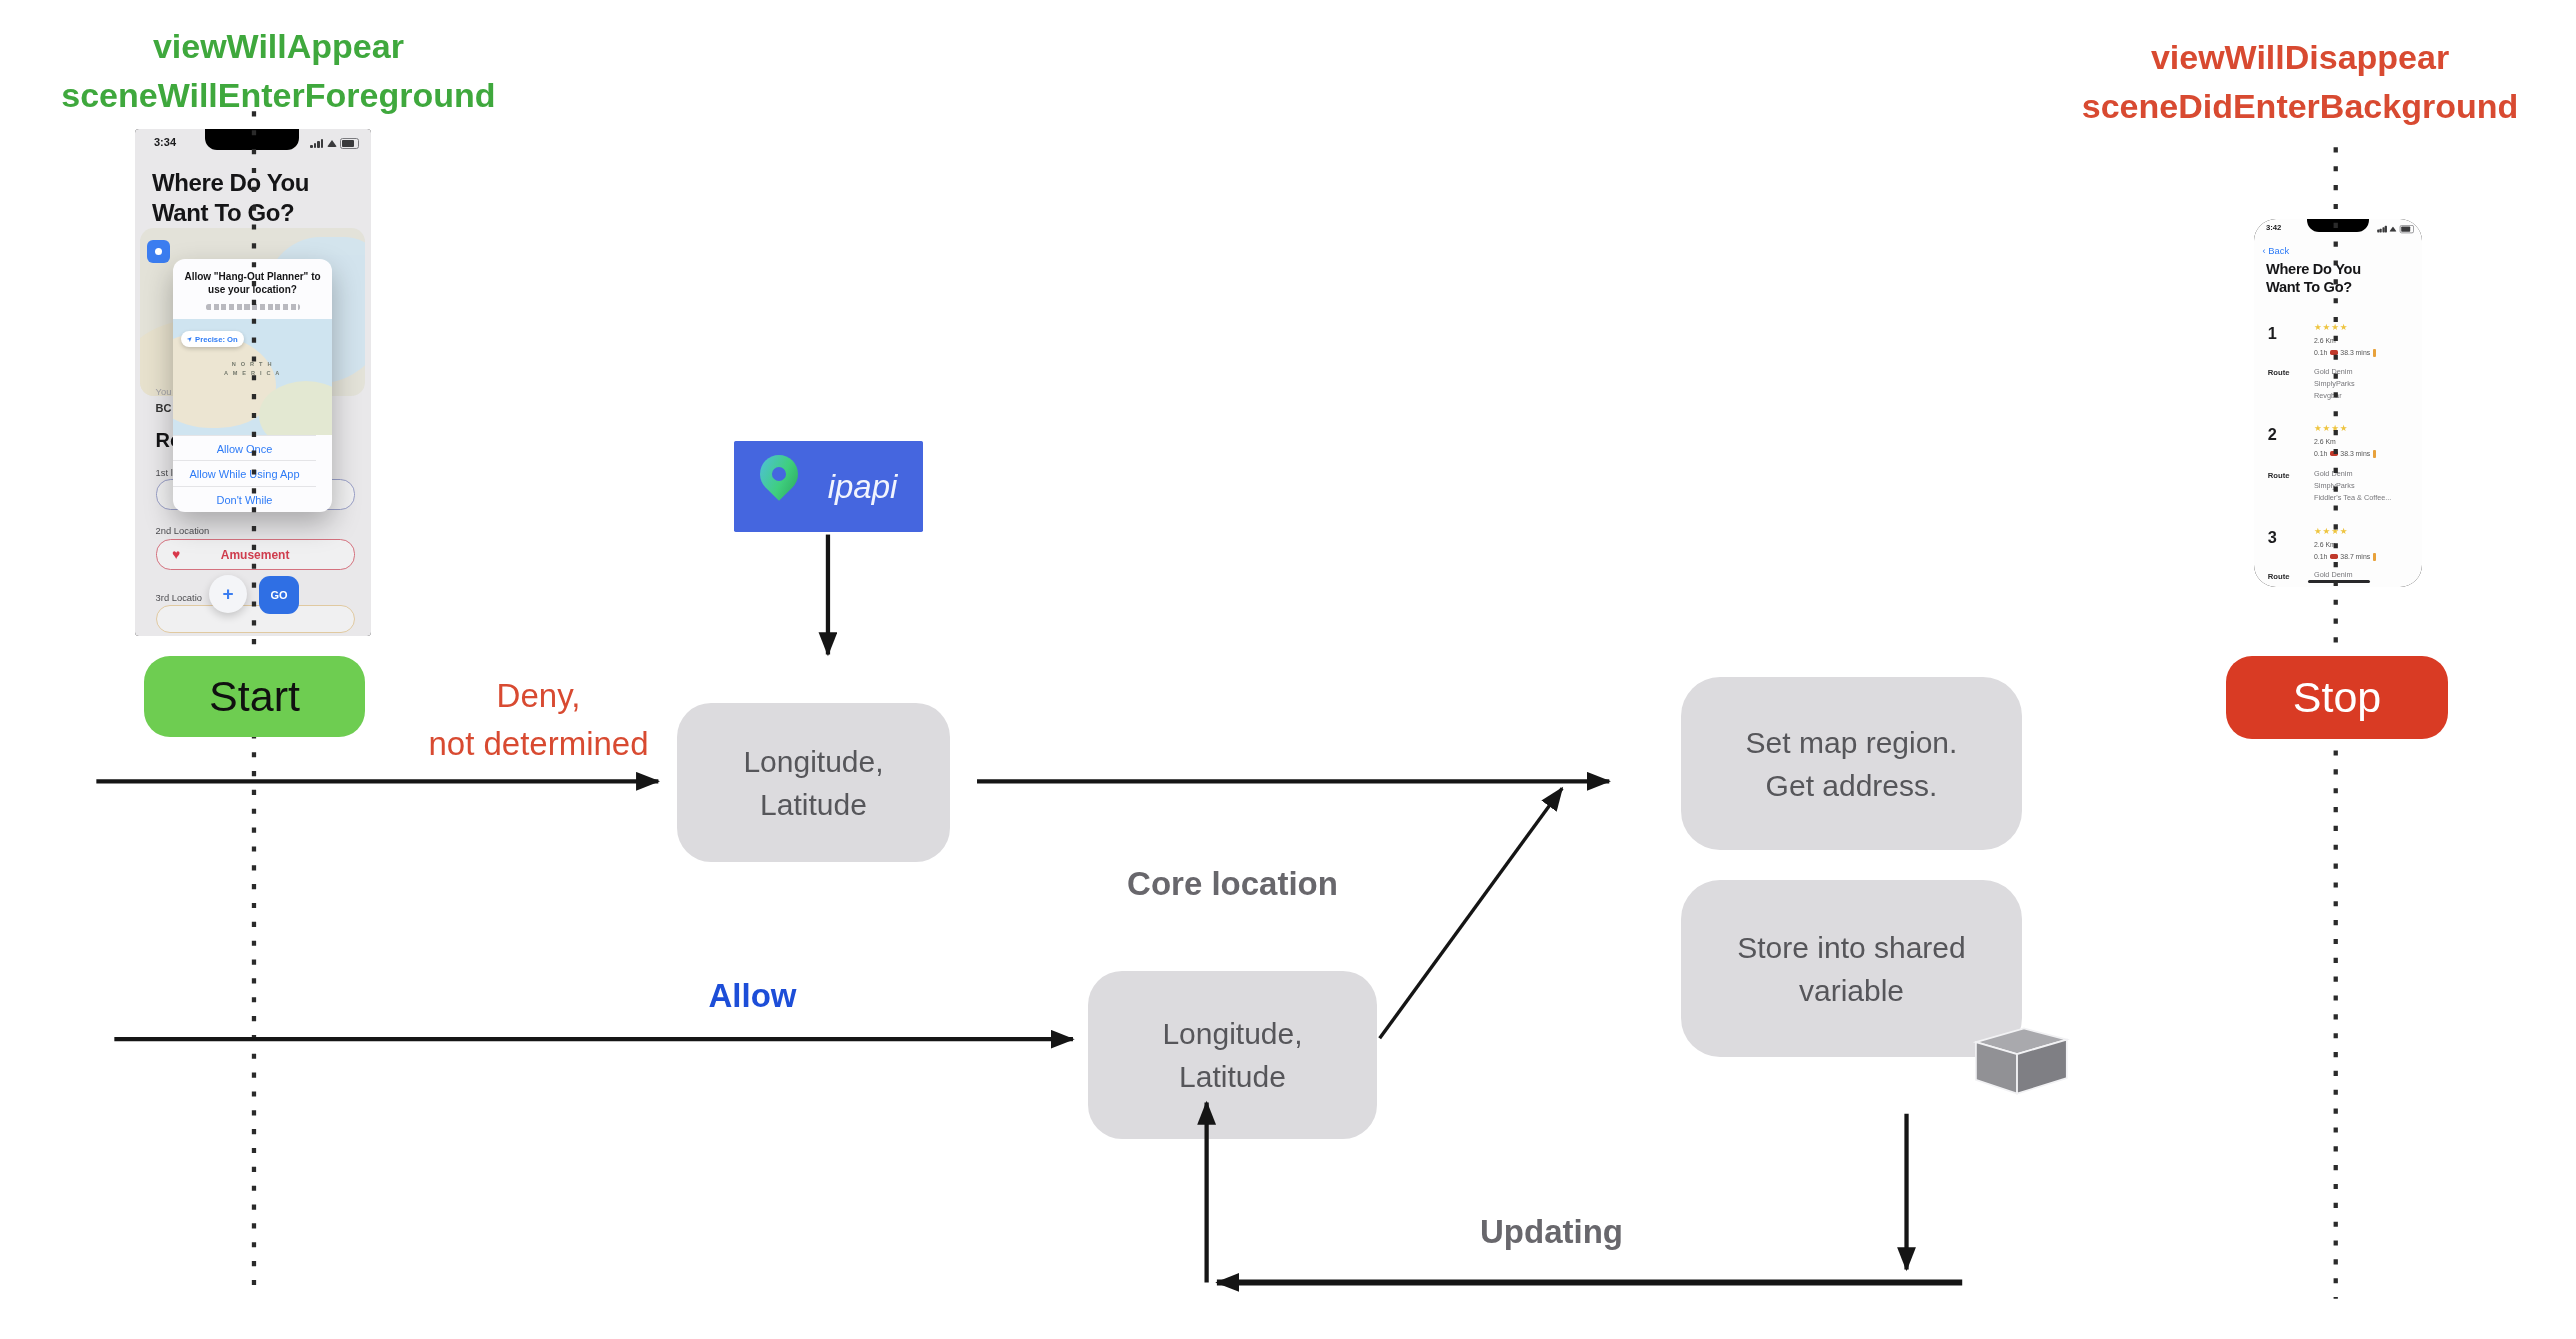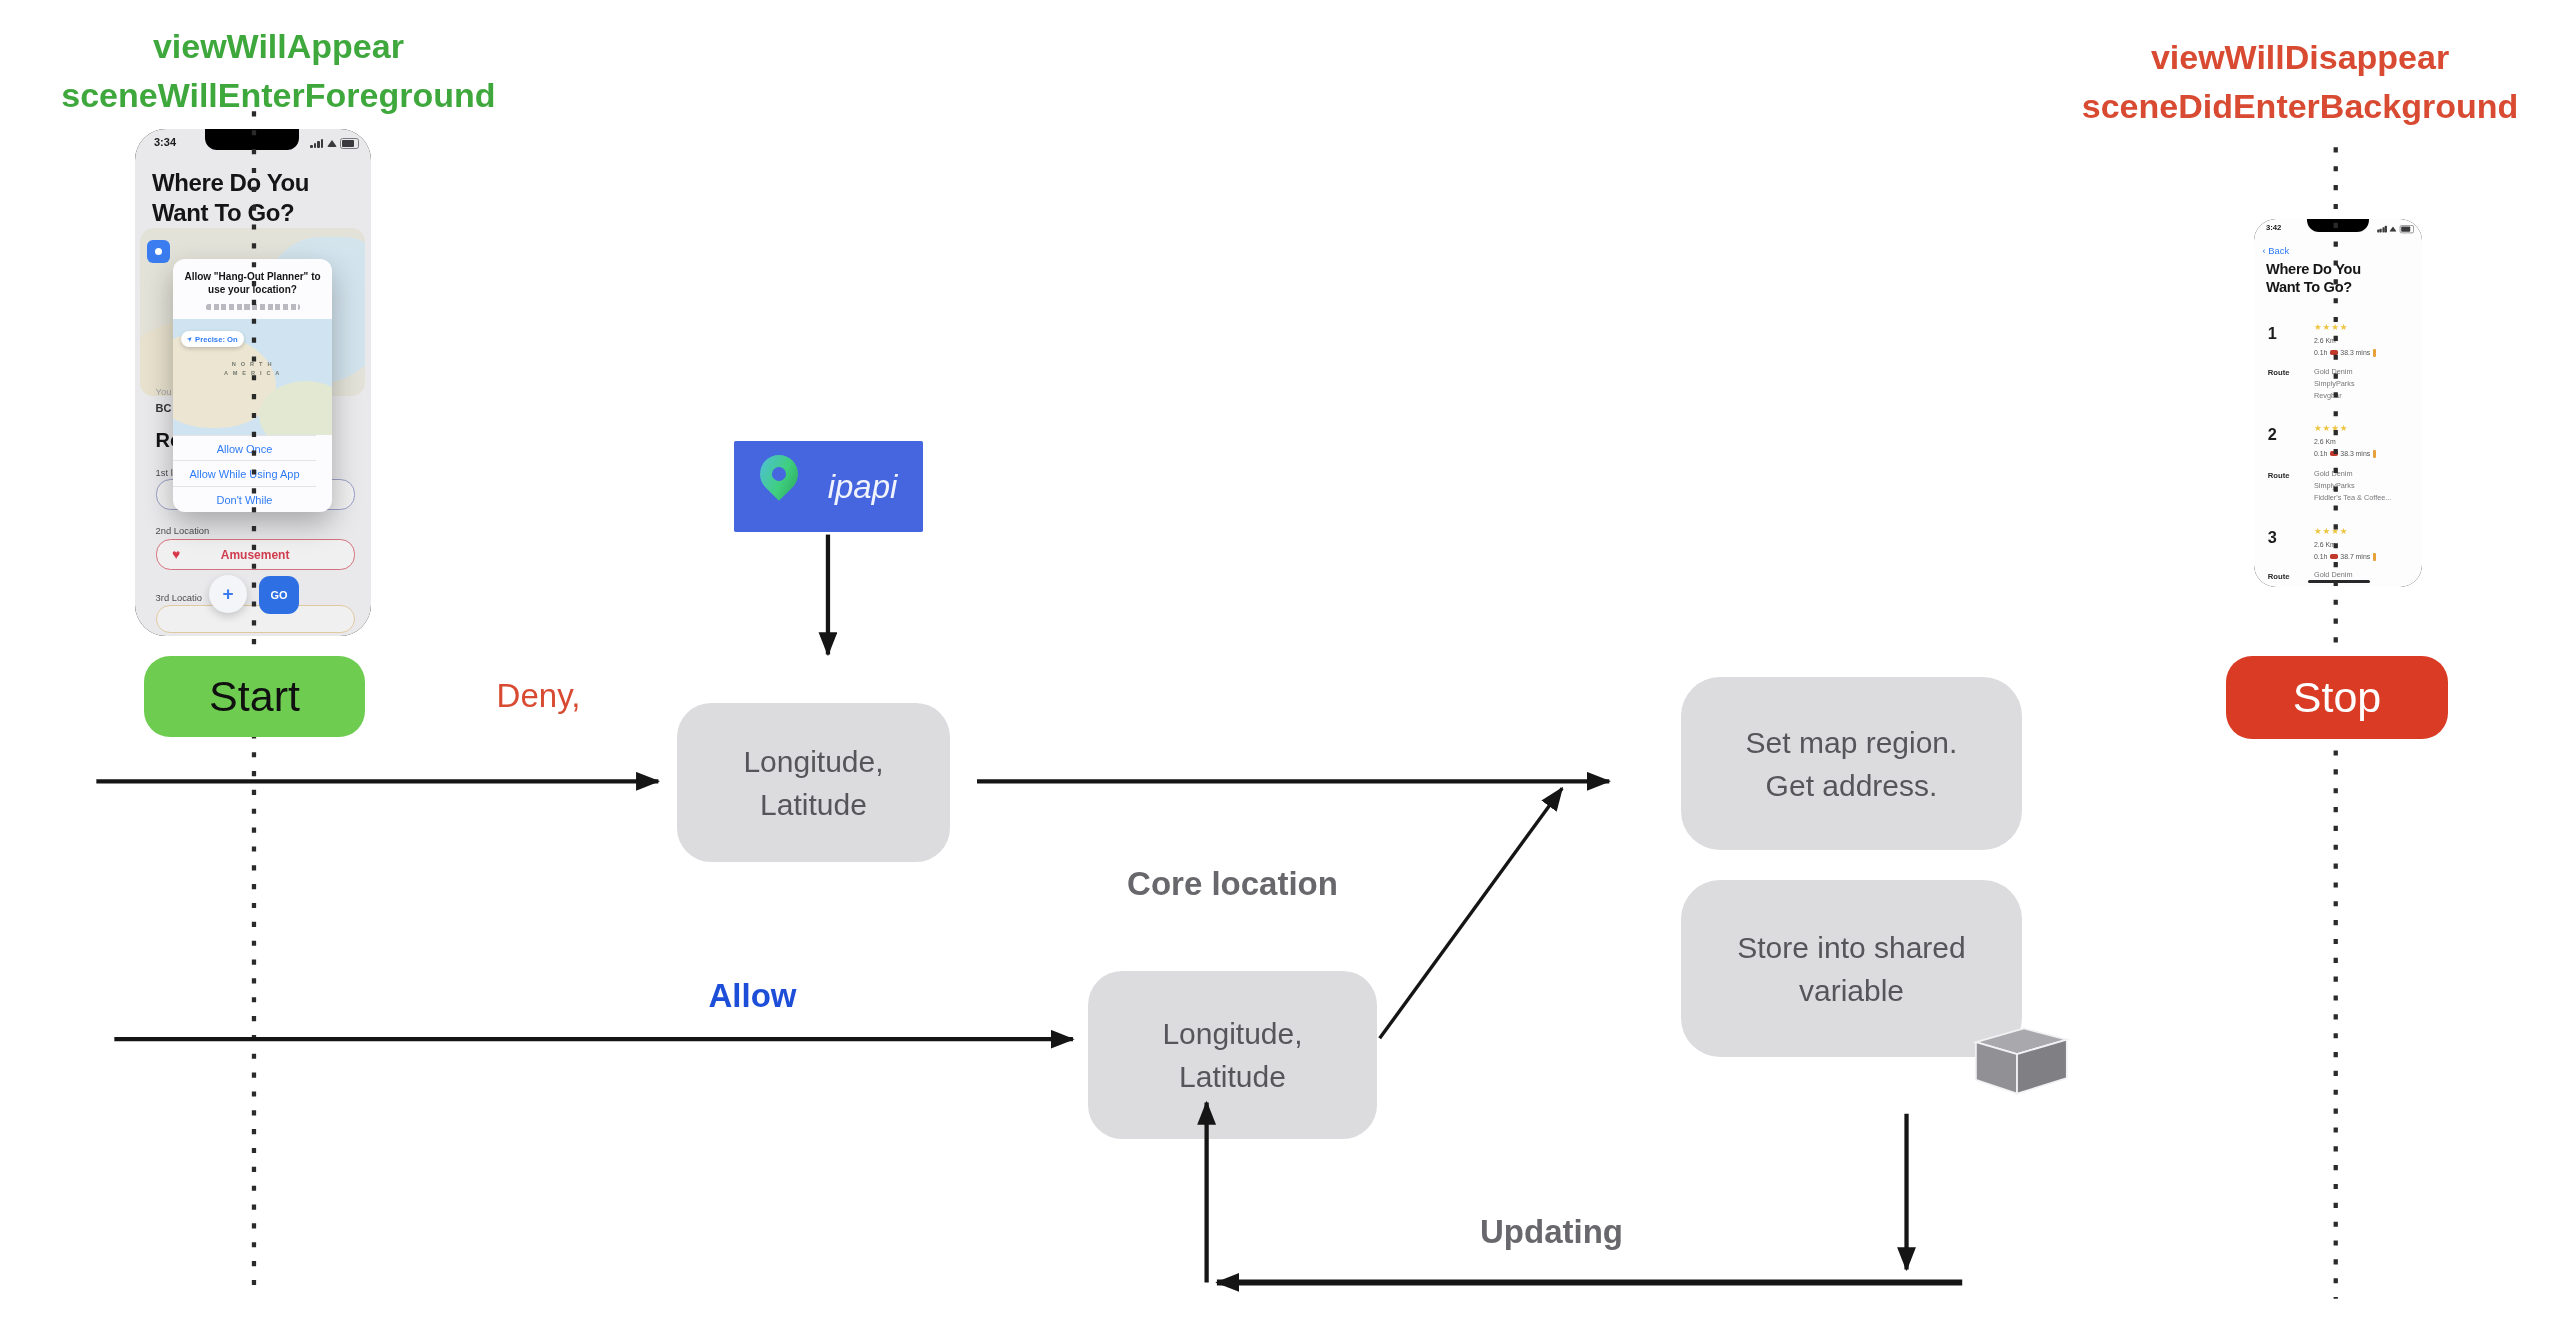--- a/index.html
+++ b/index.html
@@ -21,21 +21,21 @@
   .note-red{color:#d84a31;font-weight:400;}
   .note-green{color:#1d4ed8;font-weight:600;}
   .note-gray{color:#68676c;font-weight:700;}
   
   #ipapi-box{left:734px;top:441px;width:189px;height:91px;background:#4566df;border-radius:1.7px;z-index:2;font-style:italic;}
   #ipapi-box .pin{position:absolute;left:26px;top:13.7px;width:38px;height:38px;border-radius:50% 50% 50% 0;transform:rotate(-45deg);background:linear-gradient(160deg,#4fc0d8 0%,#3fcf7e 60%,#2fae62 100%);}
   #ipapi-box .pin::after{content:"";position:absolute;left:12px;top:12px;width:13.7px;height:13.7px;border-radius:50%;background:#4566df;}
   #ipapi-box .ipapi-text{position:absolute;left:77px;top:0;width:103px;height:100%;display:flex;align-items:center;justify-content:center;color:#f2f4fd;font-size:33px;}
   
   .phone{background:#000;z-index:3;}
-  .phone,.screen{border-radius:31px;}
+  .phone,.screen{border-radius:4px;}
   .screen{position:absolute;left:0;top:0;right:0;bottom:0;overflow:hidden;}
   #phone-left{left:135px;top:129px;width:236px;height:507px;}
   #phone-left .screen{background:#e9e8ea;}
   #phone-right{left:2254px;top:219px;width:168px;height:368px;border-radius:22px;}
   #phone-right .screen{background:#fdfdfd;border-radius:22px;}
   .notch{position:absolute;background:#000;border-radius:0 0 12px 12px;z-index:4;}
   .statusbar{position:absolute;display:flex;align-items:center;z-index:4;}
   .sb-time{font-weight:700;color:#1b1b1d;}
   .sb-icons{position:absolute;display:flex;align-items:center;gap:3.4px;}
   .bars{display:flex;align-items:flex-end;gap:0.9px;}
@@ -176,20 +176,21 @@
 
 <div class="abs pill-btn" id="start-btn">
     <span>Start</span>
   </div>
 <div class="abs pill-btn" id="stop-btn">
     <span>Stop</span>
   </div>
 
 <div class="abs note note-red ctr" style="left:367px;top:672px;width:343px;">
   <div>Deny,</div>
+  <div>not determined</div>
 </div>
 <div class="abs note note-green ctr" style="left:667px;top:972px;width:171px;">Allow</div>
 <div class="abs note note-gray ctr" style="left:1104px;top:860px;width:257px;">Core location</div>
 <div class="abs note note-gray ctr" style="left:1423px;top:1208px;width:257px;">Updating</div>
 
 <div class="abs" id="ipapi-box">
   <div class="pin"></div>
   <div class="ipapi-text">ipapi</div>
 </div>
 

